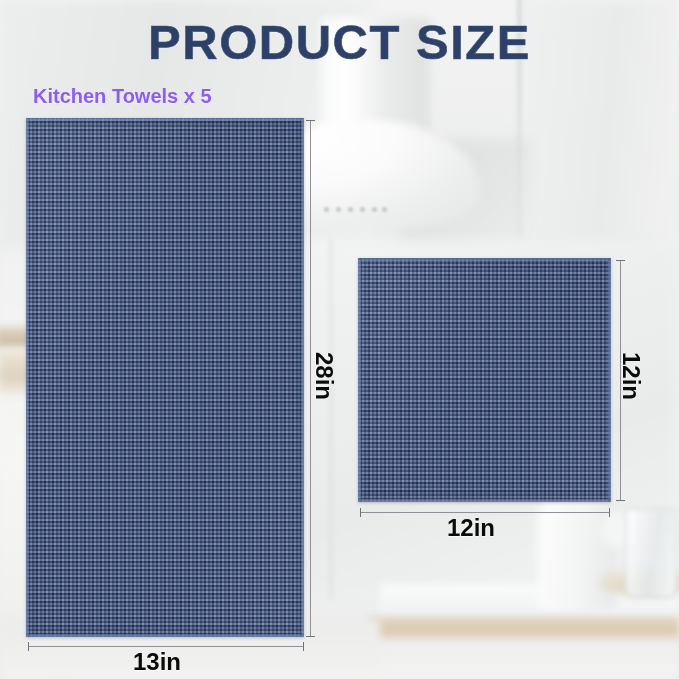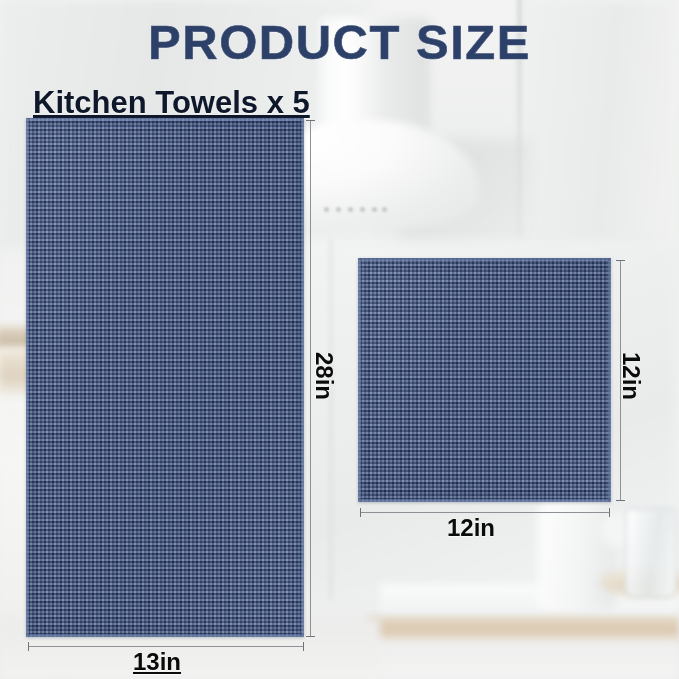--- a/index.html
+++ b/index.html
@@ -147,26 +147,25 @@
     letter-spacing:1.5px;
     color:#2d4068;
     -webkit-text-stroke:0.6px #41537c;
     text-shadow:0 1px 0 rgba(255,255,255,.55);
     white-space:nowrap;
   }
 
   
   .prod-label {
     position:absolute;
-    font-size:31px;
+    font-size:20px;
     font-weight:bold;
-    color:#0f172a;
+    color:#8b5cf6;
     white-space:nowrap;
     text-shadow:0 1px 1px rgba(255,255,255,.7);
-    text-decoration:underline;
   }
   #label-towel  { left:33px;  top:85px; }
   #label-cloth  { left:388px; top:214px; }
 
   
   .fabric {
     position:absolute;
     background-color:#4c6596;
     background-image:
       
@@ -221,21 +220,21 @@
     position:absolute;
     font-size:24px;
     font-weight:bold;
     color:#0b0b0b;
     white-space:nowrap;
     text-shadow:0 1px 1px rgba(255,255,255,.75);
   }
   .rot { transform:rotate(90deg); transform-origin:left top; }
 
   #dim-towel-h { left:338px; top:352px; }
-  #dim-towel-w { left:133px; top:648px;text-decoration:underline; }
+  #dim-towel-w { left:133px; top:648px; }
   #dim-cloth-h { left:645px; top:352px; }
   #dim-cloth-w { left:447px; top:514px; }
 </style>
 </head>
 <body>
 
 <div id="stage">
 
   <div class="bg-layer bg-base">
     <div class="bg-cab-left"></div>

